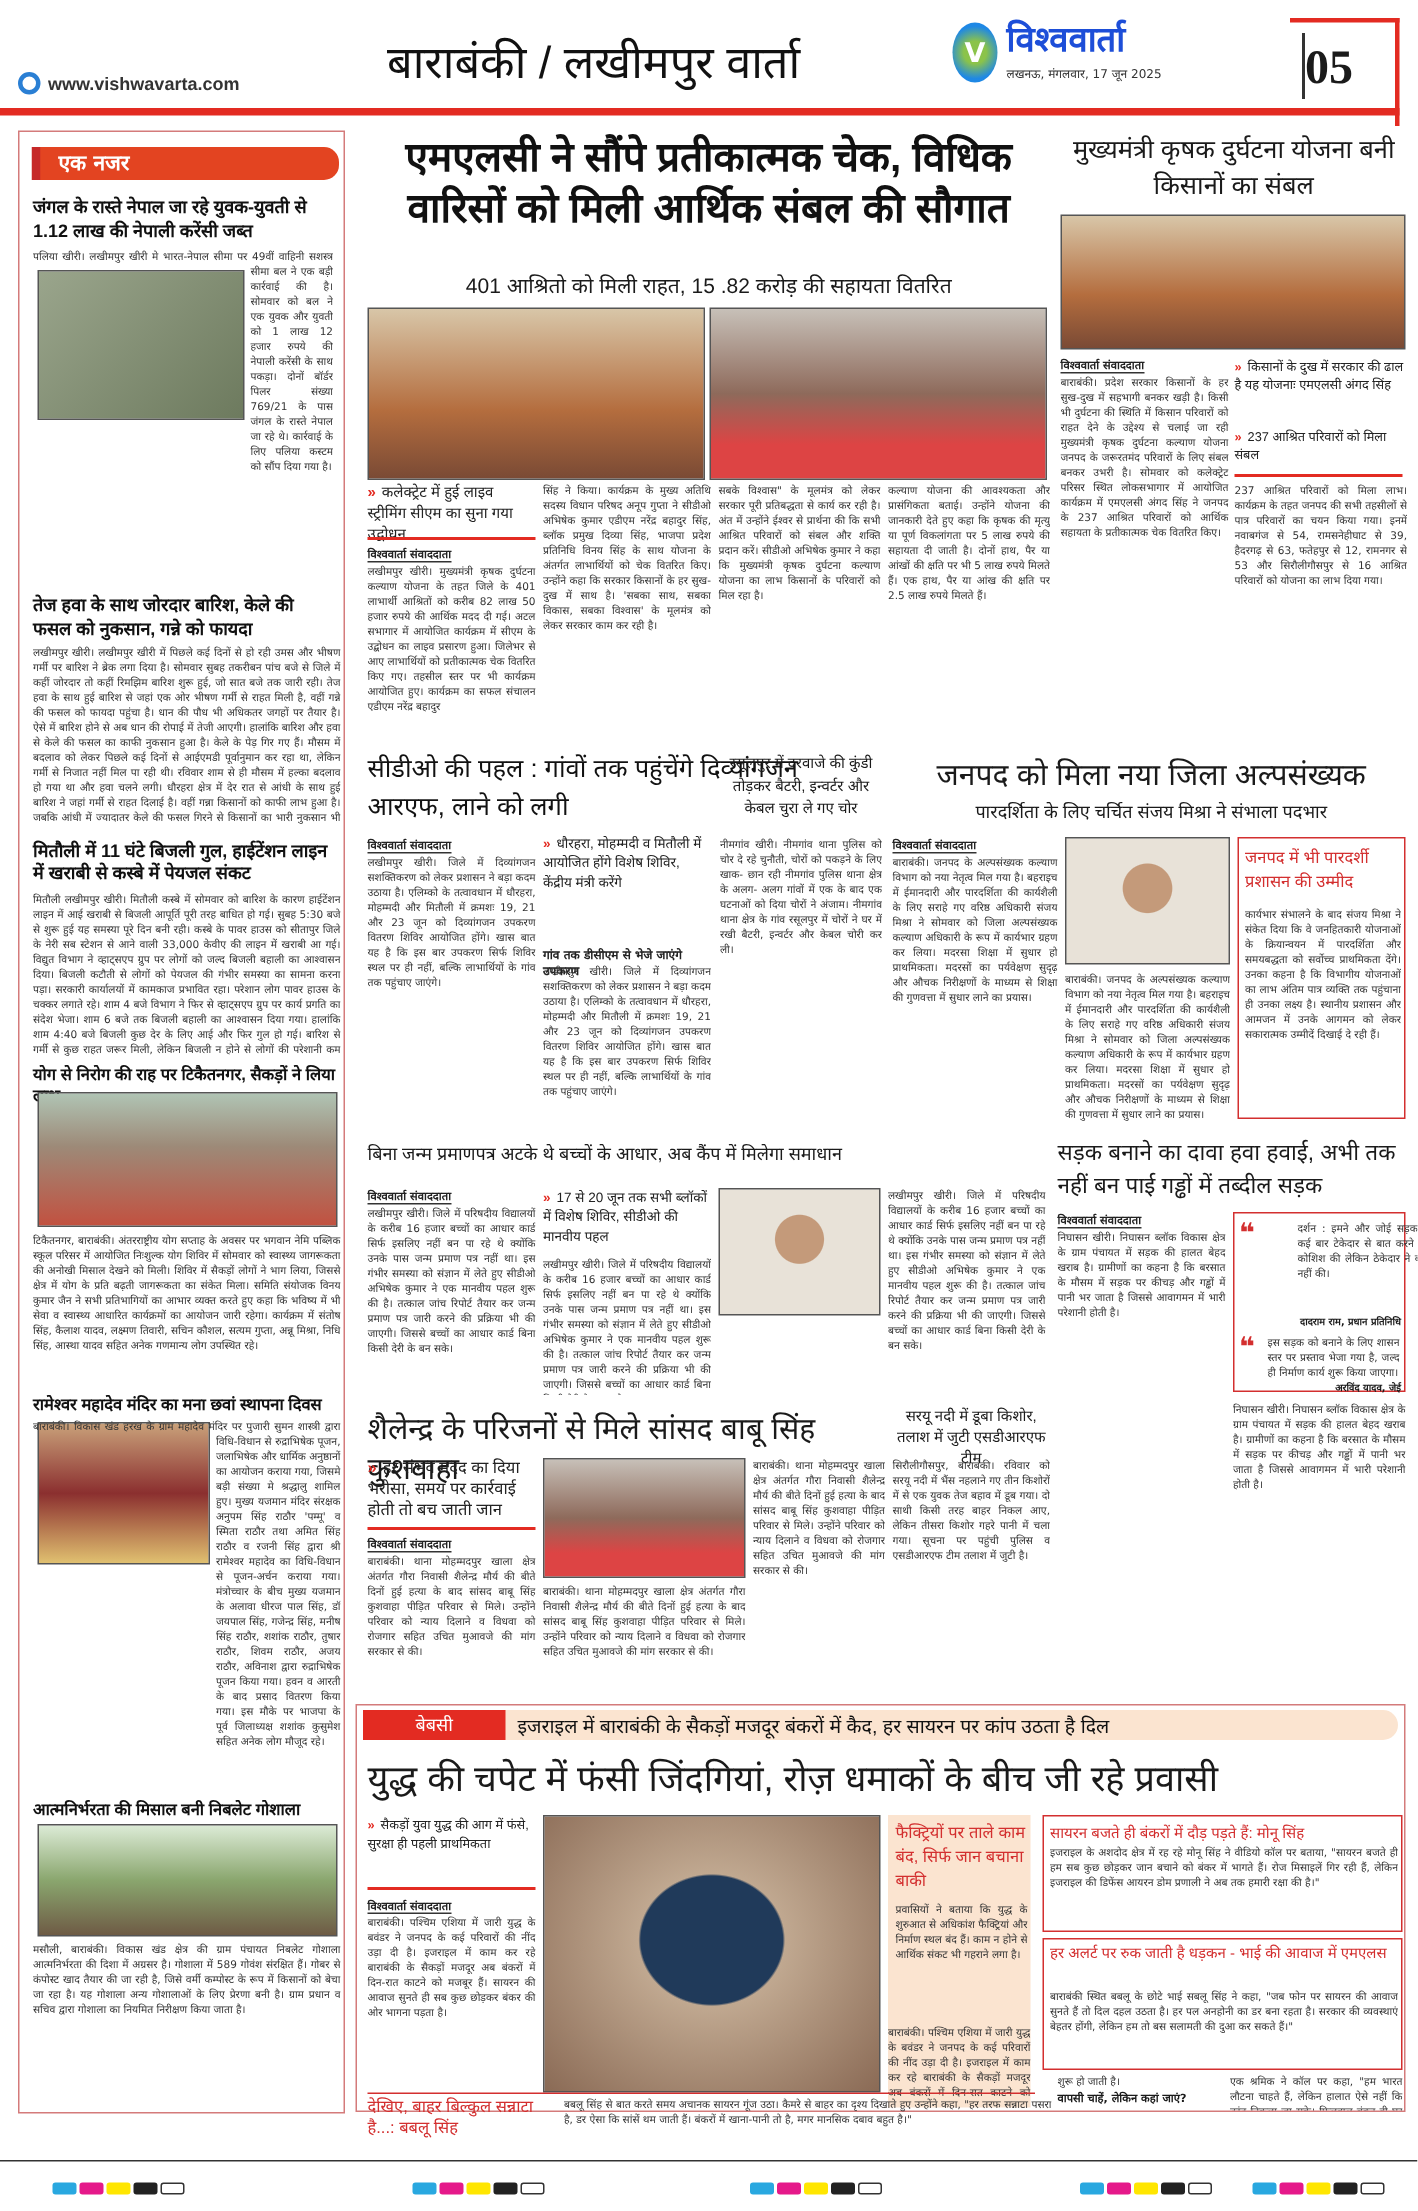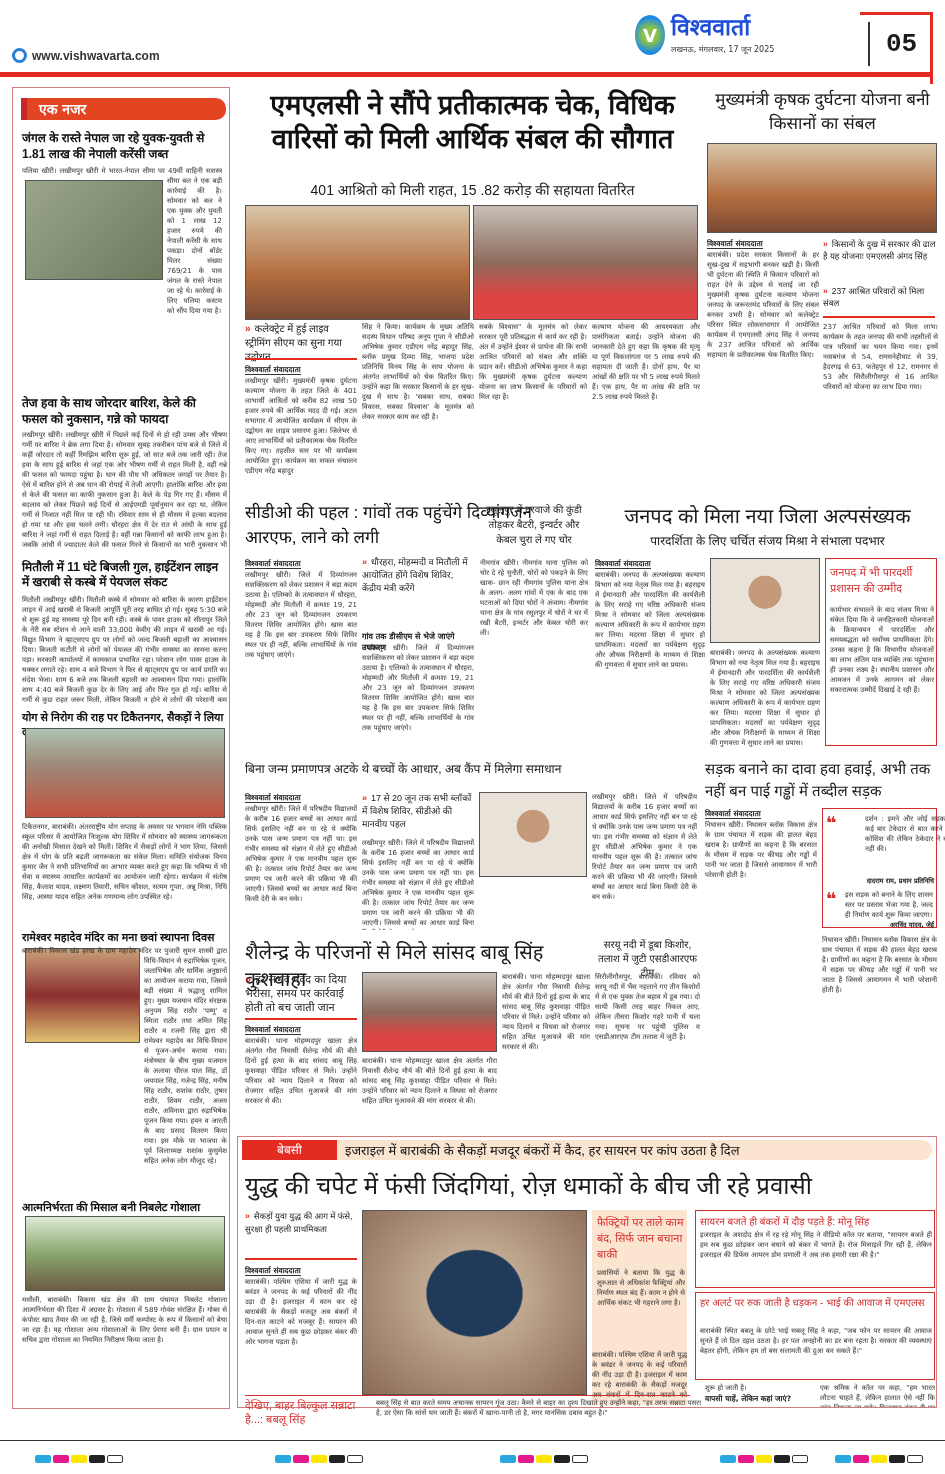--- a/index.html
+++ b/index.html
@@ -6,21 +6,21 @@
 body{width:945px;height:1474px;background:#fff;font-family:"DejaVu Sans",sans-serif;color:#1a1a1a;position:relative;overflow:hidden}
 .abs{position:absolute}
 .masthead{left:0;top:0;width:945px;height:78px}
 .site{left:12px;top:48px;font-size:12px;font-family:"Liberation Sans",sans-serif;font-weight:bold;color:#333;display:flex;align-items:center;gap:5px}
 .ie{width:15px;height:15px;border-radius:50%;border:3px solid #2a7fd4;display:inline-block}
 .section-title{left:258px;top:20px;font-size:30px;font-family:"Liberation Sans",sans-serif;color:#111}
 .logo{left:635px;top:15px;display:flex;gap:6px;align-items:flex-start}
 .logo-mark{width:30px;height:40px;border-radius:50%;background:radial-gradient(circle,#8bc34a 30%,#1e88e5 70%);color:#fff;font-weight:bold;display:flex;align-items:center;justify-content:center;font-size:18px}
 .logo-name{font-size:23px;font-weight:bold;color:#1d4ed8;line-height:24px}
 .logo-date{font-size:8px;color:#333;margin-top:4px}
-.pageno{left:868px;top:22px;font-size:26px;font-family:Liberation Mono, monospace;font-weight:bold;border-left:2px solid #333;padding-left:16px;height:44px;line-height:44px}
+.pageno{left:868px;top:22px;font-size:32px;font-family:Liberation Serif, serif;font-weight:bold;border-left:2px solid #333;padding-left:0;height:44px;line-height:44px}
 .pageno-frame{left:930px;top:12px;width:3px;height:72px;background:#e32b22}
 .pageno-top{left:860px;top:12px;width:73px;height:3px;background:#e32b22}
 .redline{left:0;top:72px;width:933px;height:5px;background:#e32b22}
 .leftcol{left:12px;top:87px;width:218px;height:1322px;border:1px solid #d47b7b}
 .eknazar{left:21px;top:98px;width:205px;height:22px;background:#e34421;color:#fff;font-weight:bold;font-size:14px;padding-left:12px;border-radius:0 10px 10px 0;line-height:22px;border-left:6px solid #c62828}
 .hl{font-family:"Liberation Sans",sans-serif;font-weight:bold;color:#111}
 .body{font-size:7px;line-height:10px;color:#333;text-align:justify;overflow:hidden}
 .photo{background:linear-gradient(135deg,#9aa58c,#6d7a5e);border:1px solid #555}
 .photo.hall{background:linear-gradient(180deg,#d8c6a8 0%,#b46d3e 60%,#7a4a35 100%)}
 .photo.crowd{background:linear-gradient(180deg,#c7c0b8,#8e6a5b 50%,#d44 80%)}
@@ -42,37 +42,38 @@
 .sep{height:1px;background:#333}
 </style>
 </head>
 <body>
 
 <div class="abs masthead">
   <div class="abs site">
     <span class="ie"></span>
     <span>www.vishwavarta.com</span>
   </div>
+  <div class="abs section-title">बाराबंकी / लखीमपुर वार्ता</div>
   <div class="abs logo">
     <div class="logo-mark">V</div>
     <div>
       <div class="logo-name">विश्ववार्ता</div>
       <div class="logo-date">लखनऊ, मंगलवार, 17 जून 2025</div>
     </div>
   </div>
   <div class="abs pageno-top"></div>
   <div class="abs pageno-frame"></div>
   <div class="abs pageno">05</div>
 </div>
 <div class="abs redline"></div>
 
 <div class="abs leftcol"></div>
 <div class="abs eknazar">एक नजर</div>
 
-<div class="abs hl" style="left:22px;top:130px;width:200px;font-size:12px;line-height:16px">जंगल के रास्ते नेपाल जा रहे युवक-युवती से 1.81 लाख की नेपाली करेंसी जब्त</div>
+<div class="abs hl" style="left:22px;top:130px;width:200px;font-size:12px;line-height:16px">जंगल के रास्ते नेपाल जा रहे युवक-युवती से 1.12 लाख की नेपाली करेंसी जब्त</div>
 <div class="abs photo" style="left:25px;top:180px;width:138px;height:100px"></div>
 <div class="abs body" style="left:22px;top:166px;width:200px;height:212px;padding-left:145px;text-indent:-145px">पलिया खीरी। लखीमपुर खीरी मे भारत-नेपाल सीमा पर 49वीं वाहिनी सशस्त्र सीमा बल ने एक बड़ी कार्रवाई की है। सोमवार को बल ने एक युवक और युवती को 1 लाख 12 हजार रुपये की नेपाली करेंसी के साथ पकड़ा। दोनों बॉर्डर पिलर संख्या 769/21 के पास जंगल के रास्ते नेपाल जा रहे थे। कार्रवाई के लिए पलिया कस्टम को सौंप दिया गया है।</div>
 
 <div class="abs hl" style="left:22px;top:395px;width:200px;font-size:12px;line-height:16px">तेज हवा के साथ जोरदार बारिश, केले की फसल को नुकसान, गन्ने को फायदा</div>
 <div class="abs body" style="left:22px;top:430px;width:205px;height:120px">लखीमपुर खीरी। लखीमपुर खीरी में पिछले कई दिनों से हो रही उमस और भीषण गर्मी पर बारिश ने ब्रेक लगा दिया है। सोमवार सुबह तकरीबन पांच बजे से जिले में कहीं जोरदार तो कहीं रिमझिम बारिश शुरू हुई, जो सात बजे तक जारी रही। तेज हवा के साथ हुई बारिश से जहां एक ओर भीषण गर्मी से राहत मिली है, वहीं गन्ने की फसल को फायदा पहुंचा है। धान की पौध भी अधिकतर जगहों पर तैयार है। ऐसे में बारिश होने से अब धान की रोपाई में तेजी आएगी। हालांकि बारिश और हवा से केले की फसल का काफी नुकसान हुआ है। केले के पेड़ गिर गए हैं। मौसम में बदलाव को लेकर पिछले कई दिनों से आईएमडी पूर्वानुमान कर रहा था, लेकिन गर्मी से निजात नहीं मिल पा रही थी। रविवार शाम से ही मौसम में हल्का बदलाव हो गया था और हवा चलने लगी। धौरहरा क्षेत्र में देर रात से आंधी के साथ हुई बारिश ने जहां गर्मी से राहत दिलाई है। वहीं गन्ना किसानों को काफी लाभ हुआ है। जबकि आंधी में ज्यादातर केले की फसल गिरने से किसानों का भारी नुकसान भी हुआ है।</div>
 
 <div class="abs hl" style="left:22px;top:560px;width:205px;font-size:12px;line-height:15px">मितौली में 11 घंटे बिजली गुल, हाईटेंशन लाइन में खराबी से कस्बे में पेयजल संकट</div>
 <div class="abs body" style="left:22px;top:595px;width:205px;height:110px">मितौली लखीमपुर खीरी। मितौली कस्बे में सोमवार को बारिश के कारण हाईटेंशन लाइन में आई खराबी से बिजली आपूर्ति पूरी तरह बाधित हो गई। सुबह 5:30 बजे से शुरू हुई यह समस्या पूरे दिन बनी रही। कस्बे के पावर हाउस को सीतापुर जिले के नेरी सब स्टेशन से आने वाली 33,000 केवीए की लाइन में खराबी आ गई। विद्युत विभाग ने व्हाट्सएप ग्रुप पर लोगों को जल्द बिजली बहाली का आश्वासन दिया। बिजली कटौती से लोगों को पेयजल की गंभीर समस्या का सामना करना पड़ा। सरकारी कार्यालयों में कामकाज प्रभावित रहा। परेशान लोग पावर हाउस के चक्कर लगाते रहे। शाम 4 बजे विभाग ने फिर से व्हाट्सएप ग्रुप पर कार्य प्रगति का संदेश भेजा। शाम 6 बजे तक बिजली बहाली का आश्वासन दिया गया। हालांकि शाम 4:40 बजे बिजली कुछ देर के लिए आई और फिर गुल हो गई। बारिश से गर्मी से कुछ राहत जरूर मिली, लेकिन बिजली न होने से लोगों की परेशानी कम नहीं हुई।</div>
 
 <div class="abs hl" style="left:22px;top:710px;width:205px;font-size:11px;line-height:14px">योग से निरोग की राह पर टिकैतनगर, सैकड़ों ने लिया लाभ</div>

